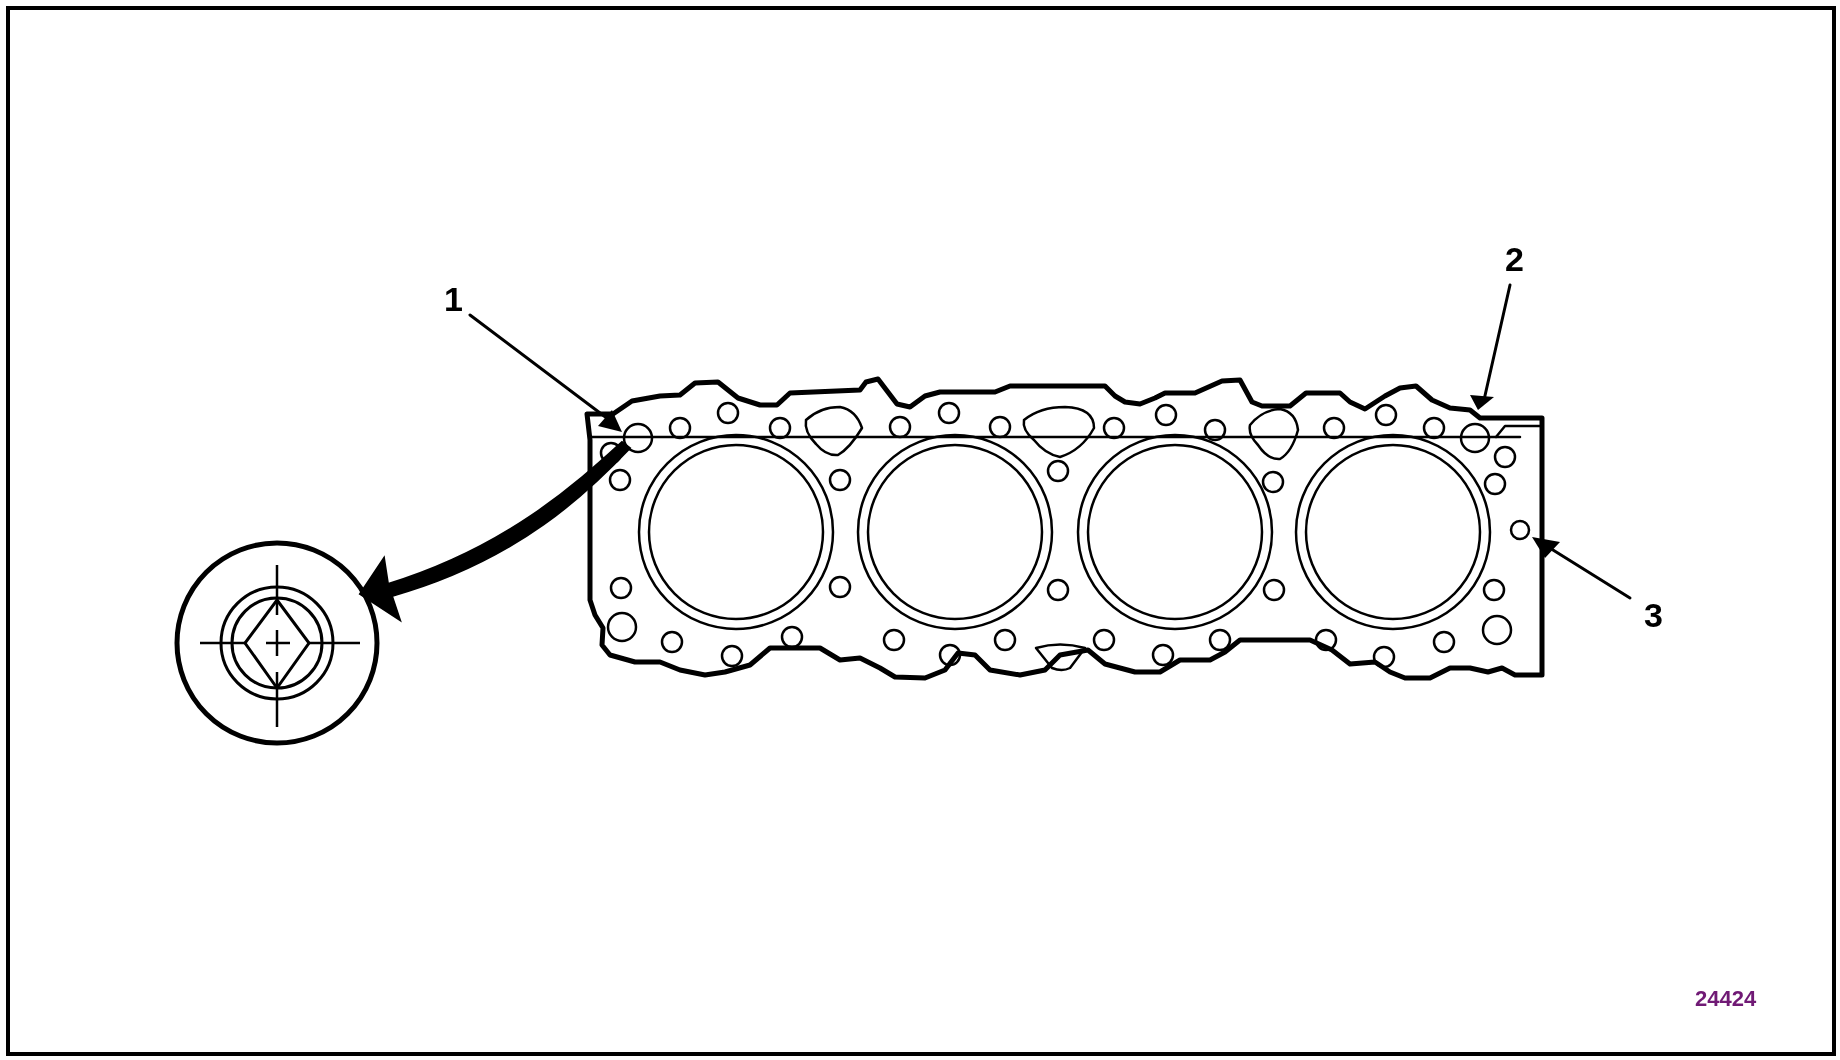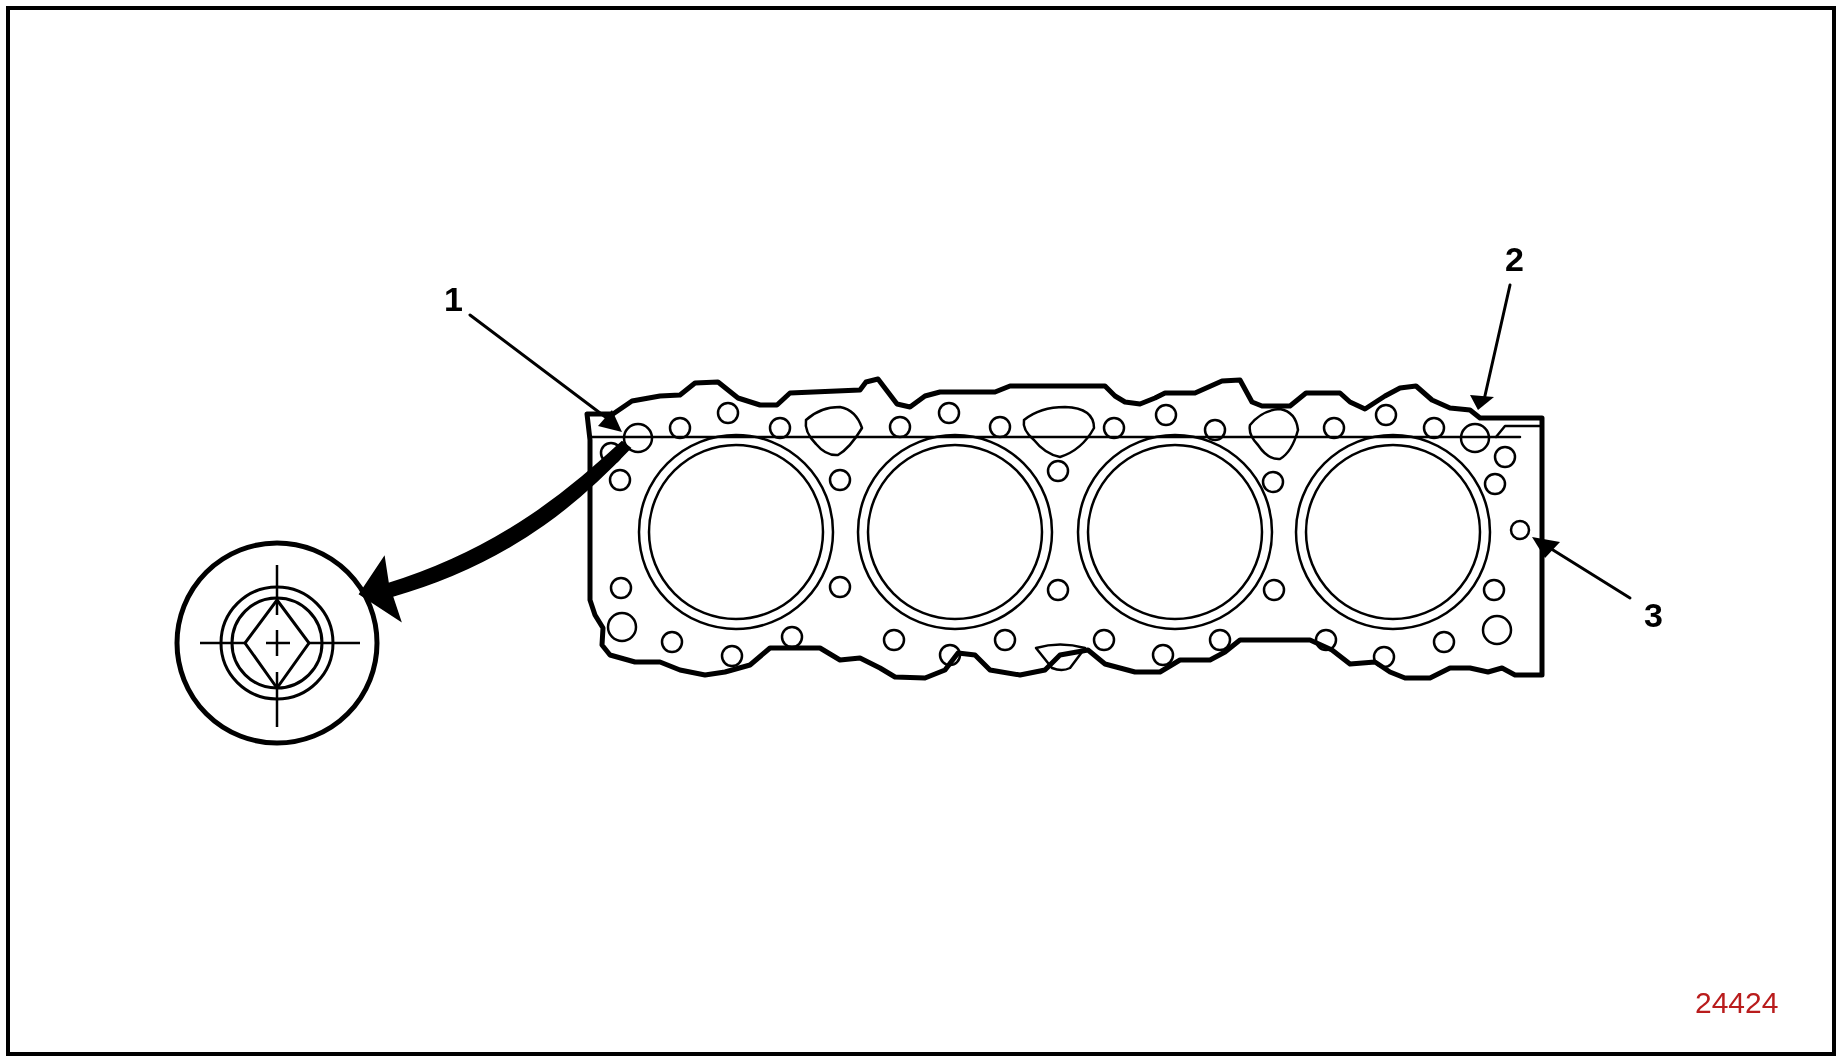--- a/index.html
+++ b/index.html
@@ -1,20 +1,20 @@
 <!DOCTYPE html>
 <html><head>
 <meta charset="utf-8">
 <style>
   html, body { margin:0; padding:0; background:#ffffff; }
   body { width:1840px; height:1060px; position:relative; overflow:hidden; font-family:"Liberation Sans", sans-serif; }
   #frame { position:absolute; left:6px; top:6px; width:1822px; height:1042px; border:4px solid #000; box-sizing:content-box; }
   svg { position:absolute; left:0; top:0; }
   .lbl { position:absolute; font-family:"Liberation Sans", sans-serif; font-weight:bold; font-size:34px; color:#000; line-height:1; }
-  .fig { position:absolute; font-family:"Liberation Sans", sans-serif; font-weight:normal; font-size:30px; color:#b91c1c; line-height:1; }
+  .fig { position:absolute; font-family:"Liberation Sans", sans-serif; font-weight:bold; font-size:22px; color:#701a75; line-height:1; }
 </style>
 </head>
 <body>
 
 <div id="frame"></div>
 
 <svg width="1840" height="1060" viewBox="0 0 1840 1060">
   <g fill="none" stroke="#000" stroke-linecap="round" stroke-linejoin="round">
 
     <path stroke-width="5" d="M587,414 L613,414 L632,401 L660,396 L680,395 L695,383 L718,382 L728,390 L738,398 L760,405 L777,405 L790,393 L860,390 L866,382 L878,379 L897,404 L910,407 L925,396 L940,392 L995,392 L1010,386 L1105,386 L1115,396 L1125,402 L1140,404 L1155,398 L1165,393 L1195,393 L1222,381 L1240,380 L1252,402 L1262,406 L1290,406 L1306,393 L1340,393 L1350,402 L1365,409 L1385,396 L1400,388 L1416,386 L1432,400 L1450,408 L1470,410 L1480,418 L1542,418 L1542,675 L1515,675 L1502,668 L1488,672 L1470,668 L1450,668 L1430,678 L1405,678 L1390,672 L1375,662 L1350,664 L1332,650 L1310,640 L1240,640 L1225,652 L1210,660 L1180,660 L1160,672 L1135,672 L1105,664 L1088,650 L1060,655 L1045,670 L1020,675 L990,670 L975,655 L958,653 L945,670 L925,678 L895,677 L880,668 L860,658 L840,660 L820,648 L770,648 L750,665 L725,672 L705,675 L680,670 L660,662 L635,662 L610,655 L602,645 L603,628 L595,615 L590,600 L590,440 L587,414 Z"></path>

